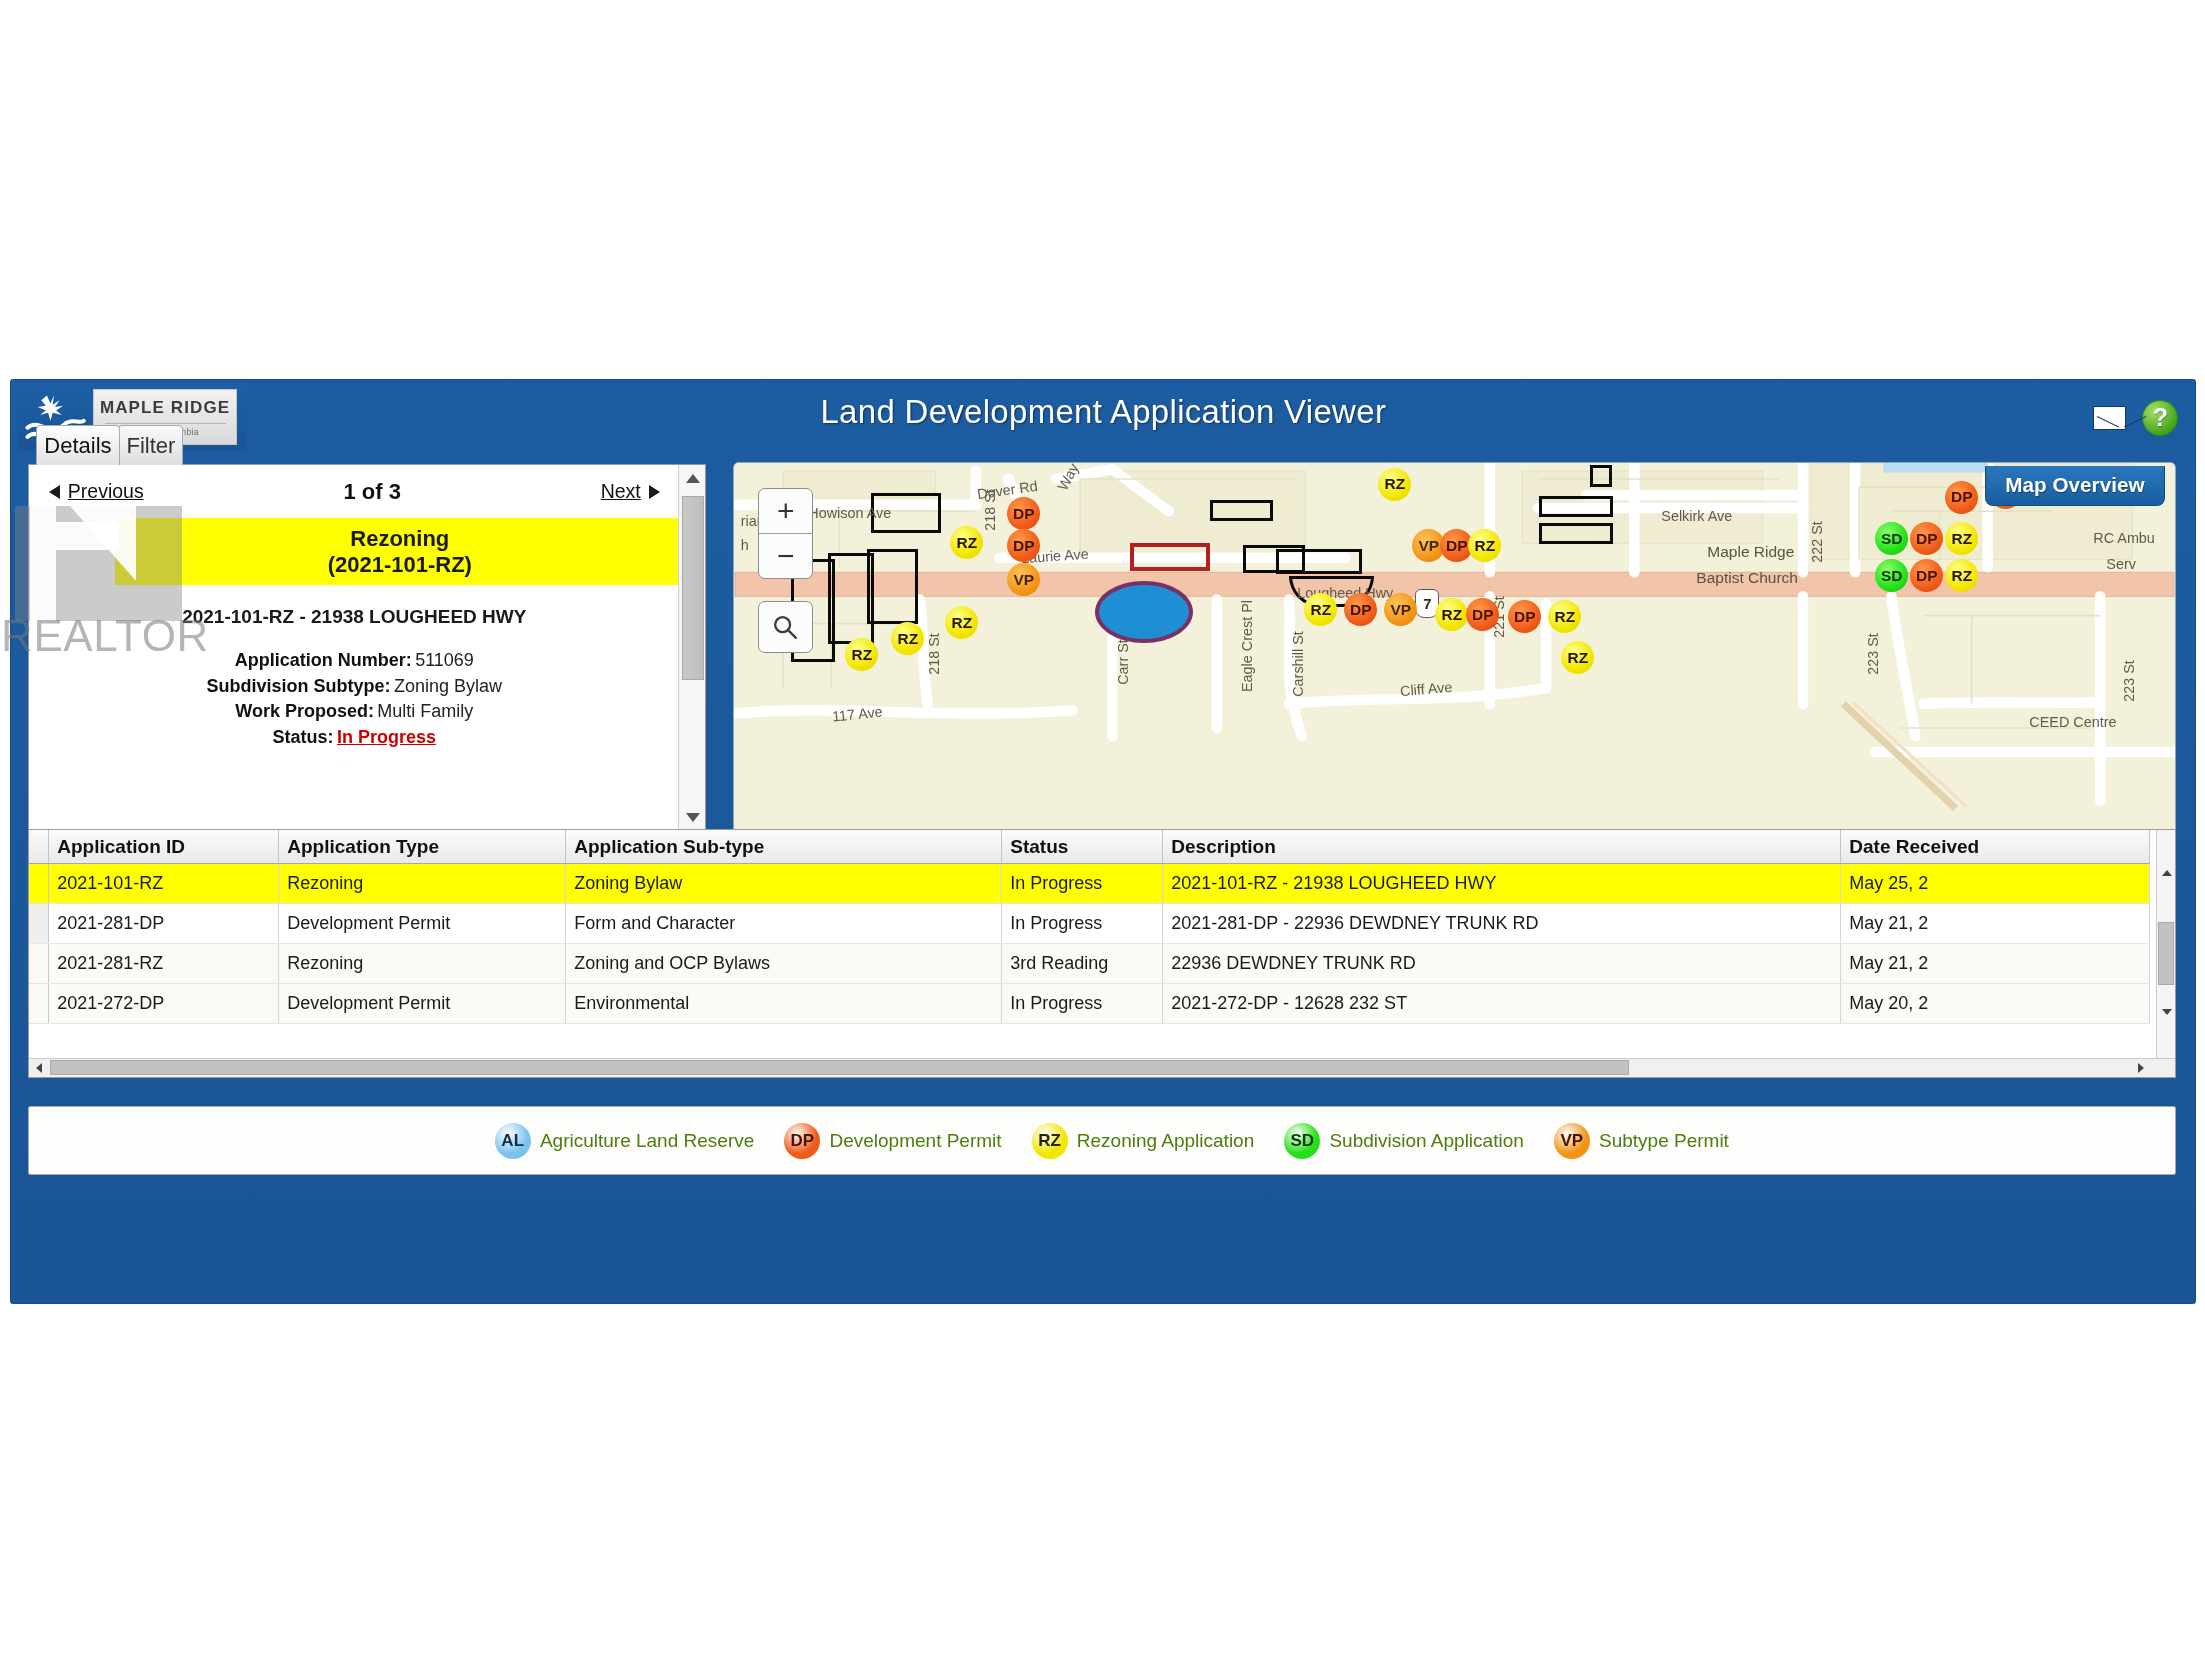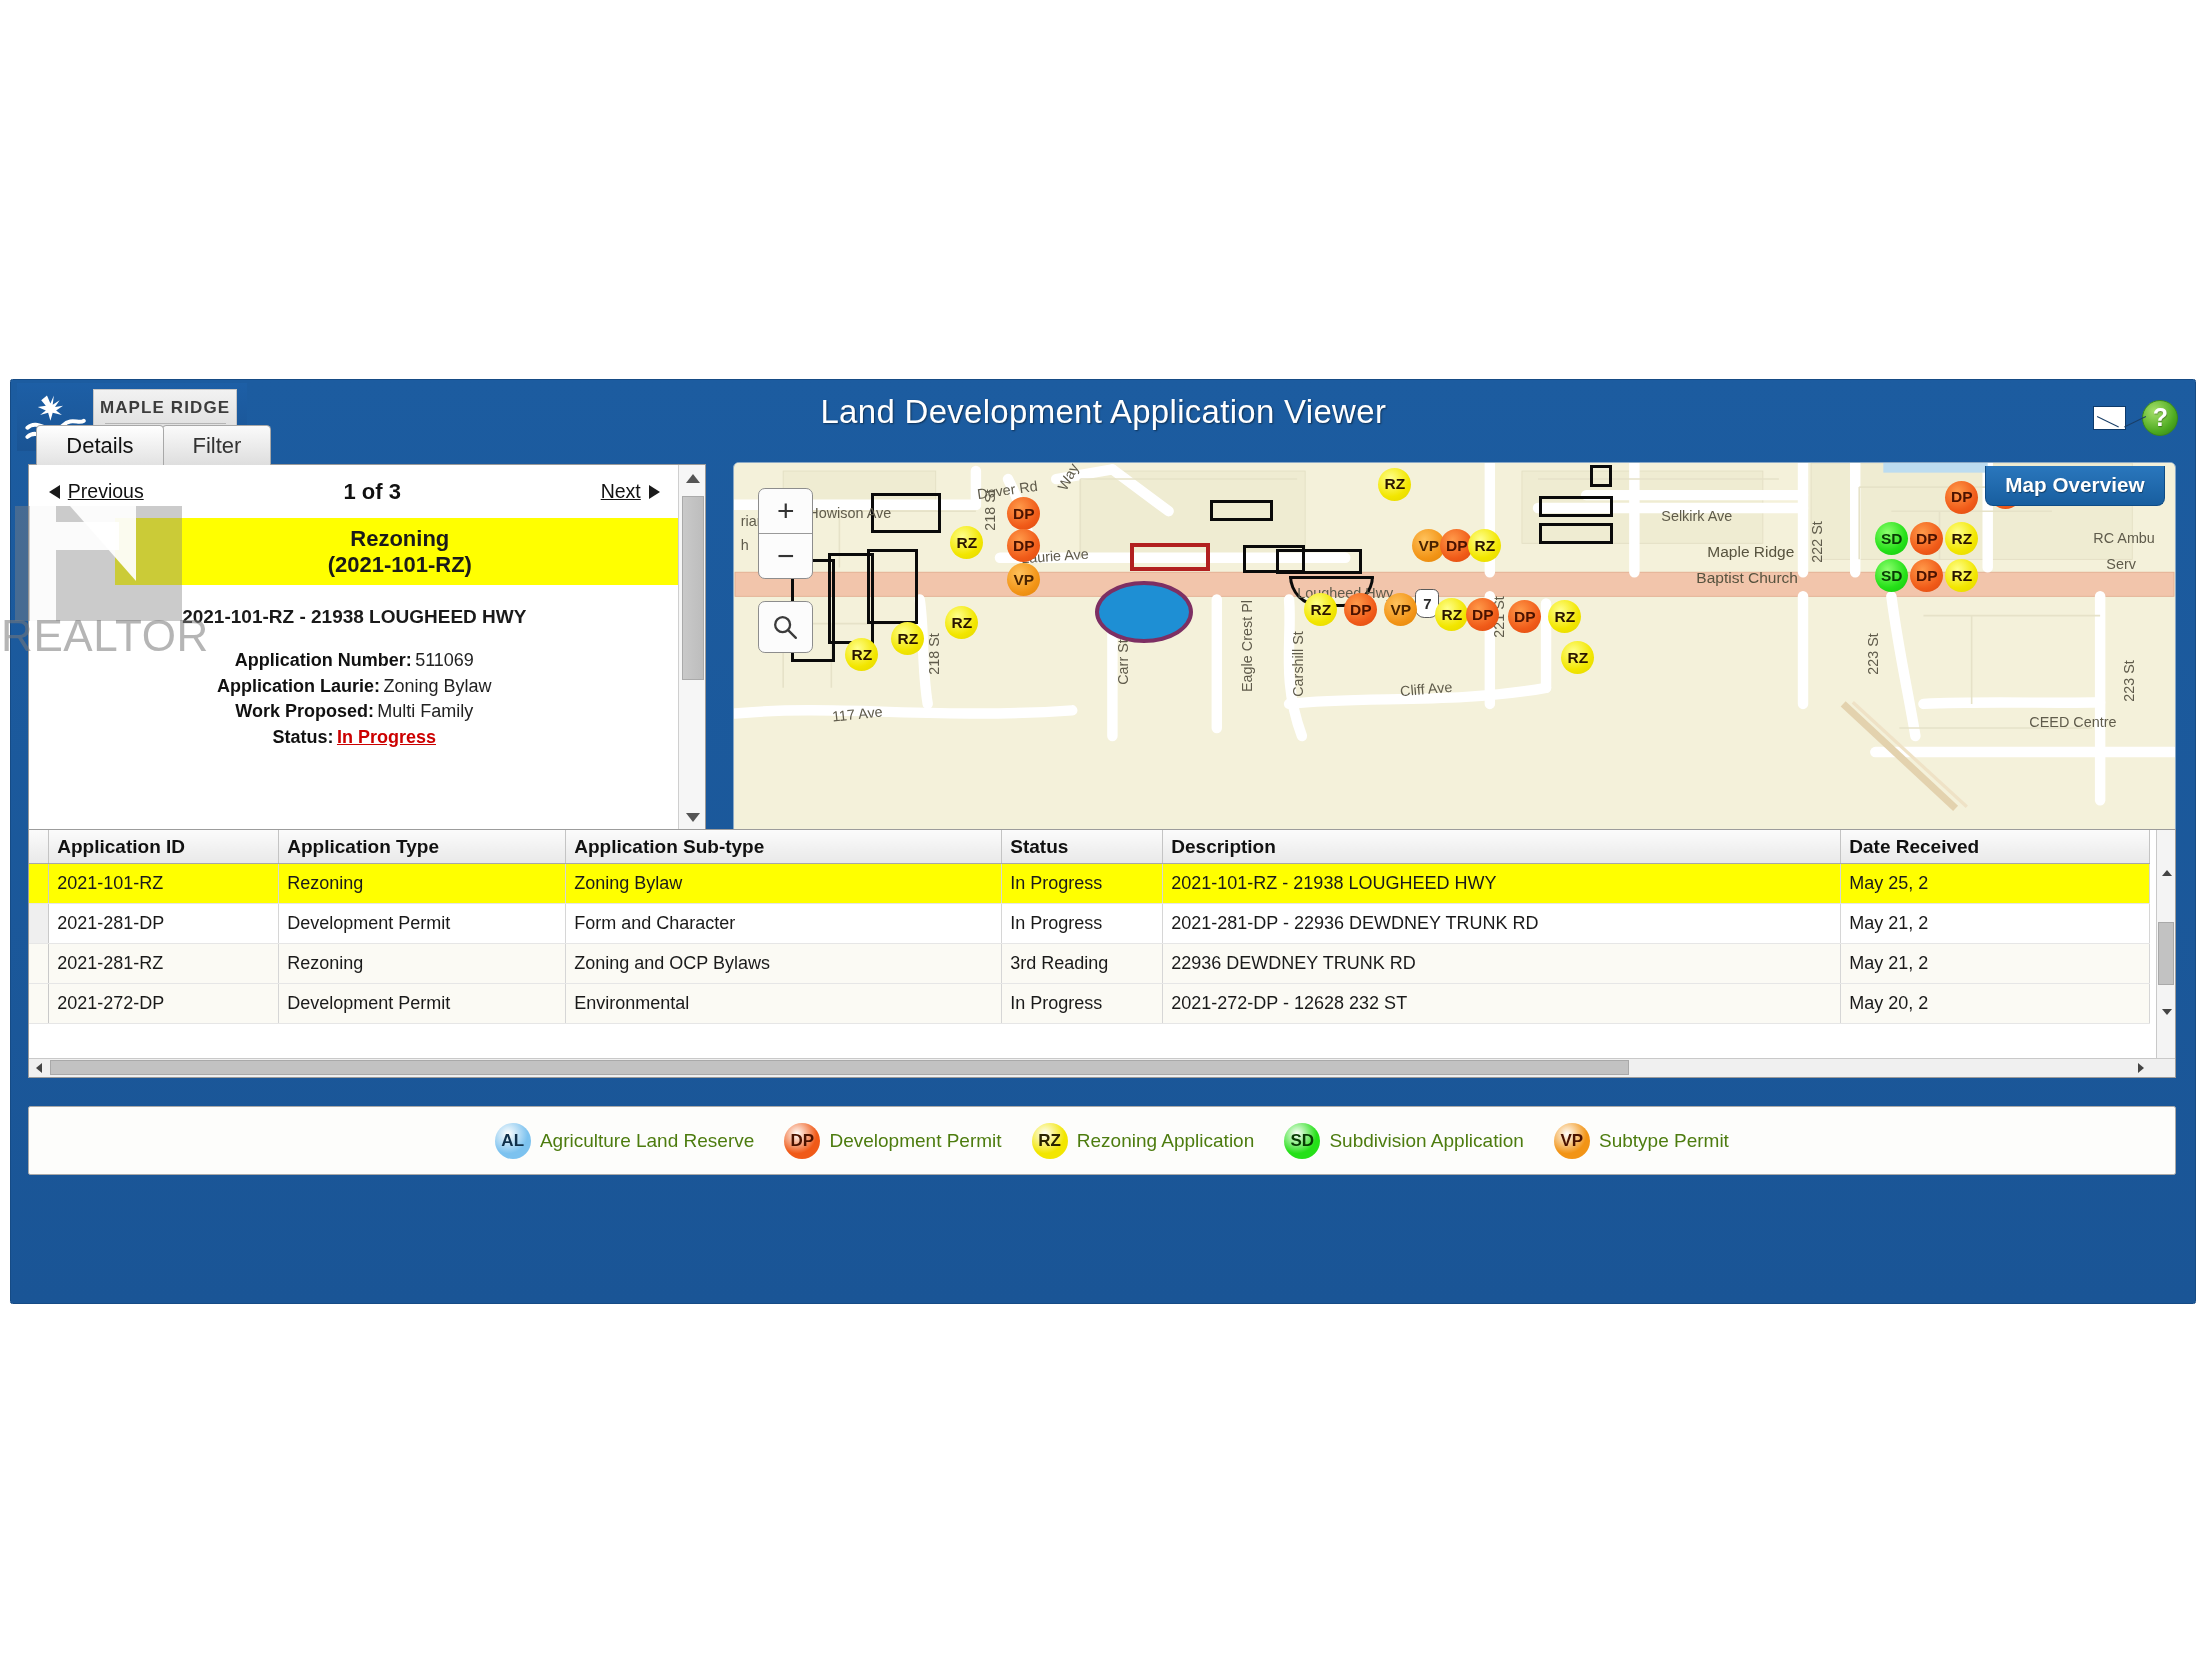--- a/index.html
+++ b/index.html
@@ -70,21 +70,21 @@
     background: radial-gradient(circle at 34% 30%, #a6e06a, #4eab21 62%, #2f7e13);
     color: #ffffff; font-size: 25px; font-weight: bold;
     display: flex; align-items: center; justify-content: center;
     border: 1.1px solid #3b8a18;
     text-shadow: 0.6px 0.6px 1.1px rgba(0,0,0,.35);
   }
 
   
   #tabs { position: absolute; left: 25px; top: 45px; display: flex; align-items: flex-end; z-index: 6; }
   .tab {
-    height: 40px; padding: 0 29px;
+    height: 40px; padding: 0 7px;
     display: flex; align-items: center;
     font-size: 22px; color: #1a1a1a;
     border: 0.6px solid #a8a8a8; border-bottom: none;
     border-radius: 4.6px 4.6px 0 0;
     margin-right: -1.1px;
   }
   .tab.active { background: linear-gradient(#ffffff, #e2e2e2); color: #111; z-index: 3; }
   .tab.inactive { background: linear-gradient(#fafafa, #dedede); color: #333; z-index: 2; }
 
   
@@ -320,21 +320,21 @@
     </div>
 
     <div id="detail-subtitle">2021-101-RZ - 21938 LOUGHEED HWY</div>
 
     <div id="detail-fields">
       <div class="field-row">
         <span class="field-label">Application Number:</span>
         <span class="field-value">511069</span>
       </div>
       <div class="field-row">
-        <span class="field-label">Application Laurie:</span>
+        <span class="field-label">Subdivision Subtype:</span>
         <span class="field-value">Zoning Bylaw</span>
       </div>
       <div class="field-row">
         <span class="field-label">Work Proposed:</span>
         <span class="field-value">Multi Family</span>
       </div>
       <div class="field-row">
         <span class="field-label">Status:</span>
         <span class="field-value status">In Progress</span>
       </div>

